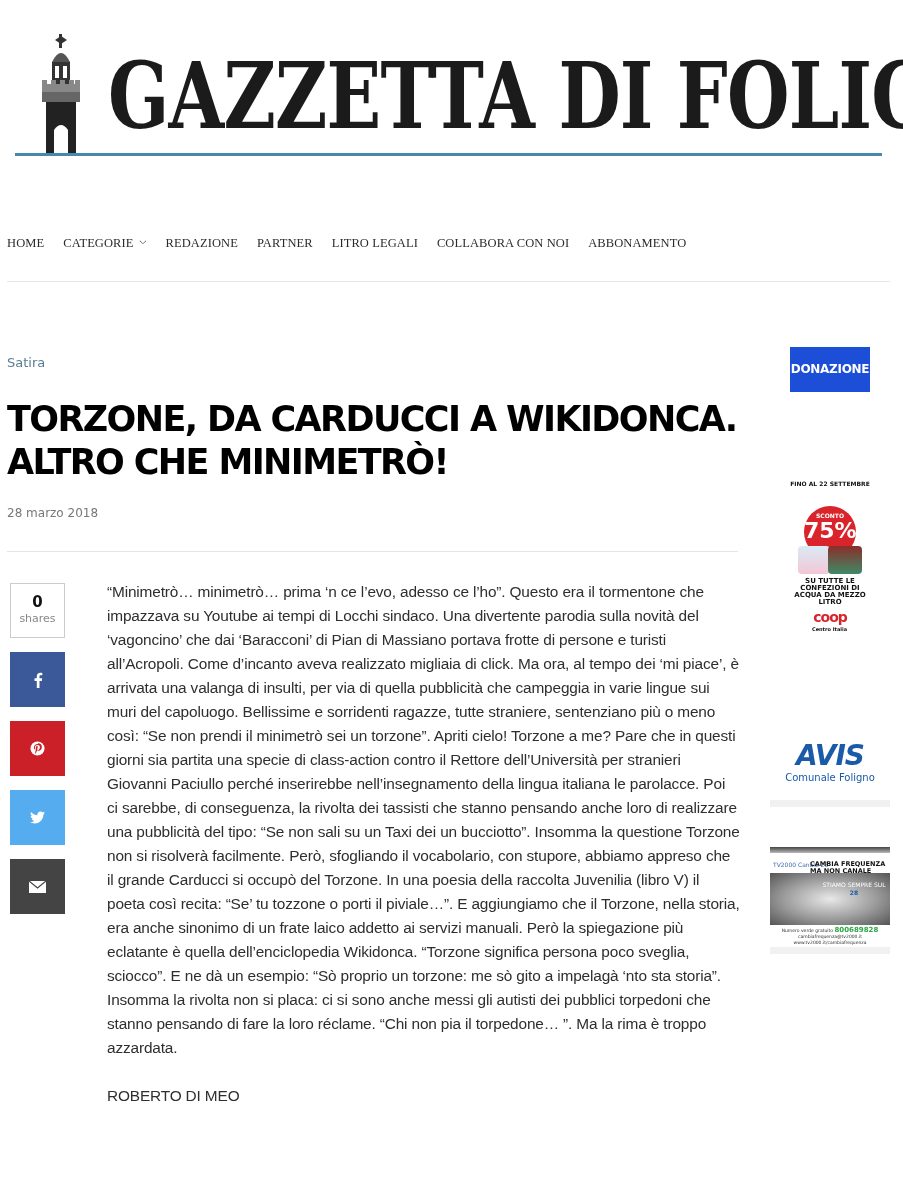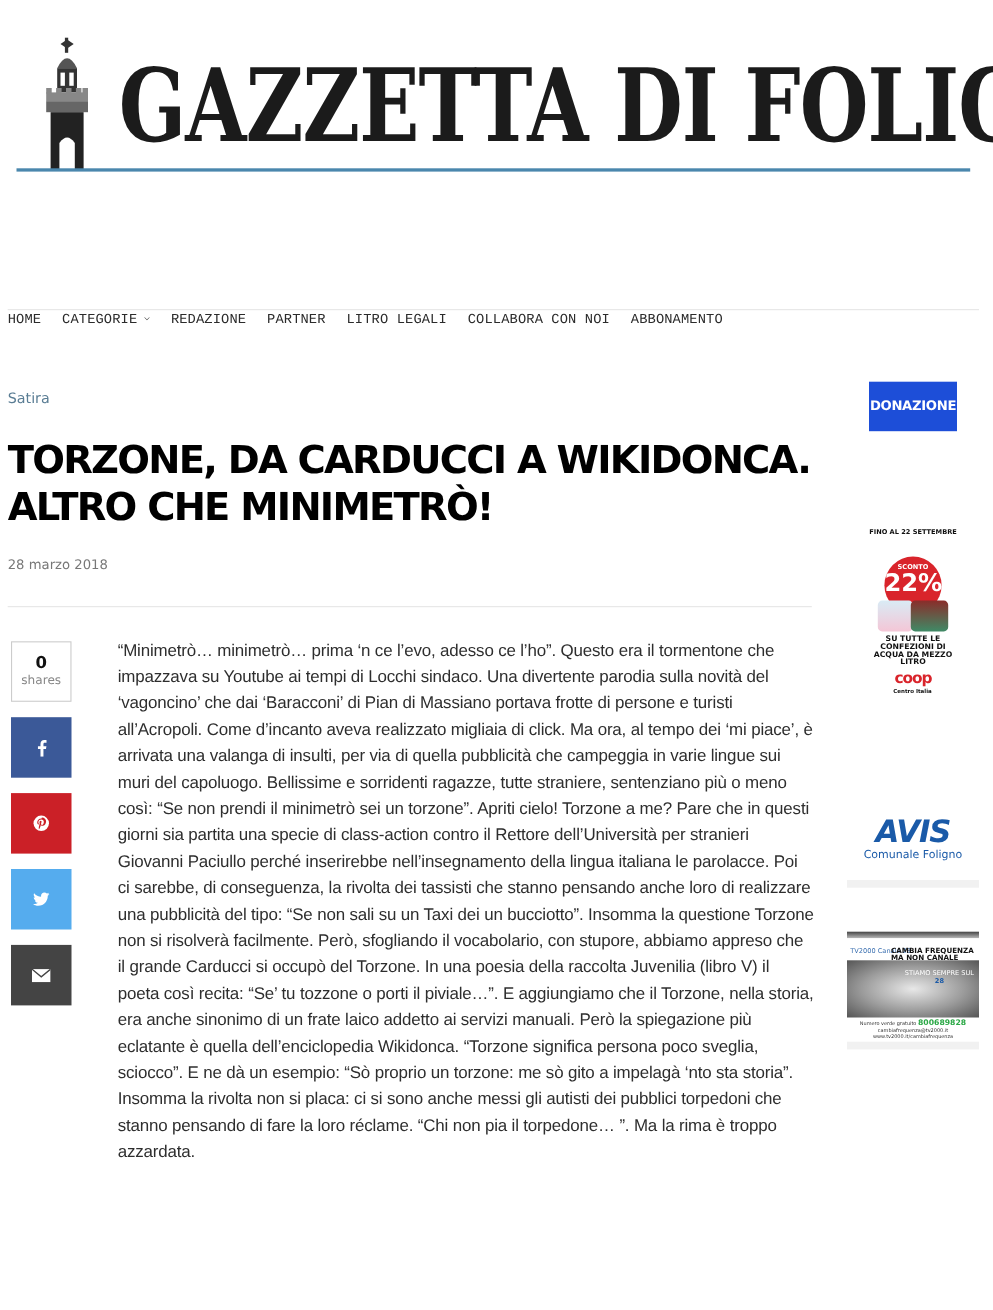--- a/index.html
+++ b/index.html
@@ -22,21 +22,21 @@
     letter-spacing: 3px; text-align: center; line-height: 36px;
   }
   .logo .ribbon::before, .logo .ribbon::after {
     content: ""; position: absolute; top: 8px; width: 12px; height: 34px; background: #3b6f90;
   }
   .logo .ribbon::before { left: -10px; clip-path: polygon(0 0, 100% 0, 100% 100%, 40% 100%, 100% 60%); }
   .logo .ribbon::after { right: -10px; clip-path: polygon(0 0, 100% 0, 0 60%, 60% 100%, 0 100%); }
 
   
   .nav { position: absolute; left: 7px; top: 236px; display: flex; gap: 0; }
-  .nav a { font-family: Liberation Mono, monospace; font-size: 12.5px; color: #2b2b2b; text-decoration: none; margin-right: 19px; letter-spacing: 0.1px; white-space: nowrap; display: flex; align-items: flex-start; margin-top: 48px; }
+  .nav a { font-family: Liberation Serif, serif; font-size: 12.5px; color: #2b2b2b; text-decoration: none; margin-right: 19px; letter-spacing: 0.1px; white-space: nowrap; display: flex; align-items: flex-start; }
   .nav .chev { font-size: 9px; margin-left: 6px; }
   .nav-divider { position: absolute; left: 7px; top: 281px; width: 883px; height: 1px; background: #e6e6e6; }
 
   
   .category { position: absolute; left: 7px; top: 355px; font-family: "DejaVu Sans", sans-serif; font-size: 13px; color: #5a7d94; text-decoration: none; }
   .headline {
     position: absolute; left: 7px; top: 398px; width: 740px;
     font-family: "DejaVu Sans", sans-serif; font-weight: bold; font-size: 35px; line-height: 43px;
     color: #000; letter-spacing: -1.6px; text-transform: uppercase;
   }
@@ -167,29 +167,30 @@
 </div>
 <div class="share-btn" style="top:859px;background:#444444;">
   <svg width="17" height="12" viewBox="0 0 17 12">
       <rect x="0" y="0" width="17" height="12" fill="#fff"></rect>
       <path d="M0 0 L8.5 7 L17 0" fill="none" stroke="#444" stroke-width="1.2"></path>
     </svg>
 </div>
 
 <div class="article-body">
   <p>“Minimetrò… minimetrò… prima ‘n ce l’evo, adesso ce l’ho”. Questo era il tormentone che impazzava su Youtube ai tempi di Locchi sindaco. Una divertente parodia sulla novità del ‘vagoncino’ che dai ‘Baracconi’ di Pian di Massiano portava frotte di persone e turisti all’Acropoli. Come d’incanto aveva realizzato migliaia di click. Ma ora, al tempo dei ‘mi piace’, è arrivata una valanga di insulti, per via di quella pubblicità che campeggia in varie lingue sui muri del capoluogo. Bellissime e sorridenti ragazze, tutte straniere, sentenziano più o meno così: “Se non prendi il minimetrò sei un torzone”. Apriti cielo! Torzone a me? Pare che in questi giorni sia partita una specie di class-action contro il Rettore dell’Università per stranieri Giovanni Paciullo perché inserirebbe nell’insegnamento della lingua italiana le parolacce. Poi ci sarebbe, di conseguenza, la rivolta dei tassisti che stanno pensando anche loro di realizzare una pubblicità del tipo: “Se non sali su un Taxi dei un bucciotto”. Insomma la questione Torzone non si risolverà facilmente. Però, sfogliando il vocabolario, con stupore, abbiamo appreso che il grande Carducci si occupò del Torzone. In una poesia della raccolta Juvenilia (libro V) il poeta così recita: “Se’ tu tozzone o porti il piviale…”. E aggiungiamo che il Torzone, nella storia, era anche sinonimo di un frate laico addetto ai servizi manuali. Però la spiegazione più eclatante è quella dell’enciclopedia Wikidonca. “Torzone significa persona poco sveglia, sciocco”. E ne dà un esempio: “Sò proprio un torzone: me sò gito a impelagà ‘nto sta storia”. Insomma la rivolta non si placa: ci si sono anche messi gli autisti dei pubblici torpedoni che stanno pensando di fare la loro réclame. “Chi non pia il torpedone… ”. Ma la rima è troppo azzardata.</p>
+  <p class="author">ROBERTO DI MEO</p>
 </div>
 
 <div class="donate">DONAZIONE</div>
 
 <div class="ad-coop">
   <div class="t1">FINO AL 22 SETTEMBRE</div>
   <div class="circle">
     <span class="sc">SCONTO</span>
-    <span class="pct">22%</span>
+    <span class="pct">75%</span>
   </div>
   <div class="packs">
       <div class="p1"></div>
       <div class="p2"></div>
     </div>
   <div class="t2">SU TUTTE LE CONFEZIONI DI ACQUA DA MEZZO LITRO</div>
   <div class="coop">coop</div>
   <div class="ci">Centro Italia</div>
 </div>
 

